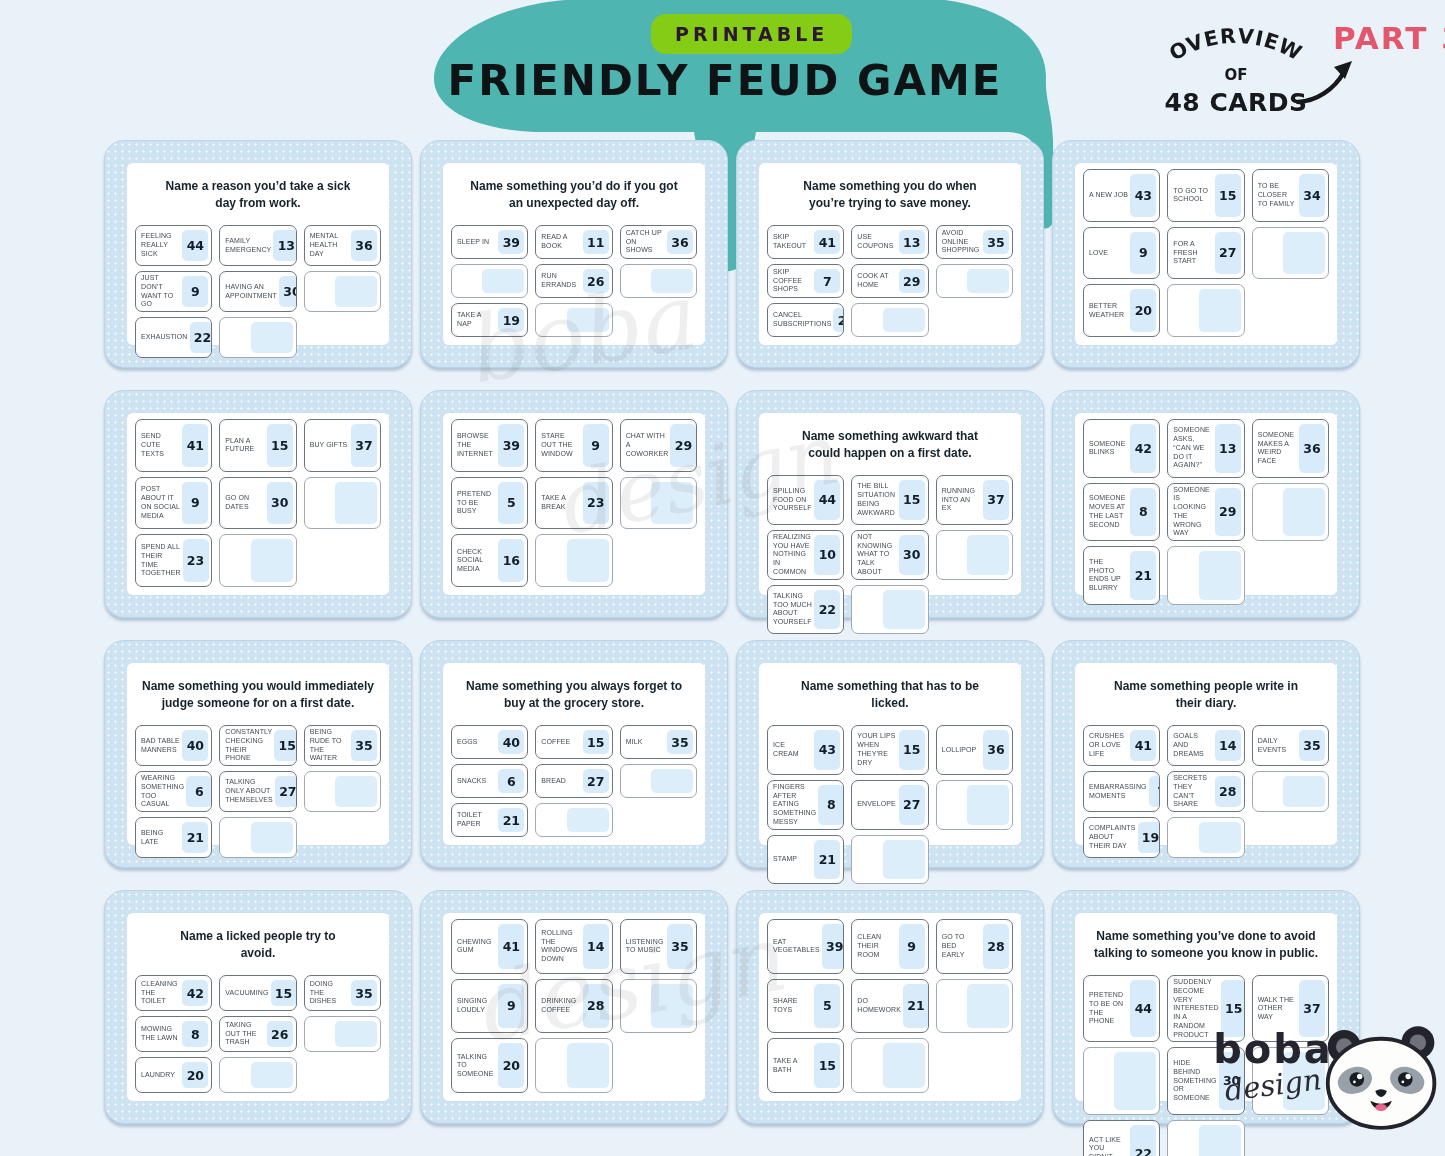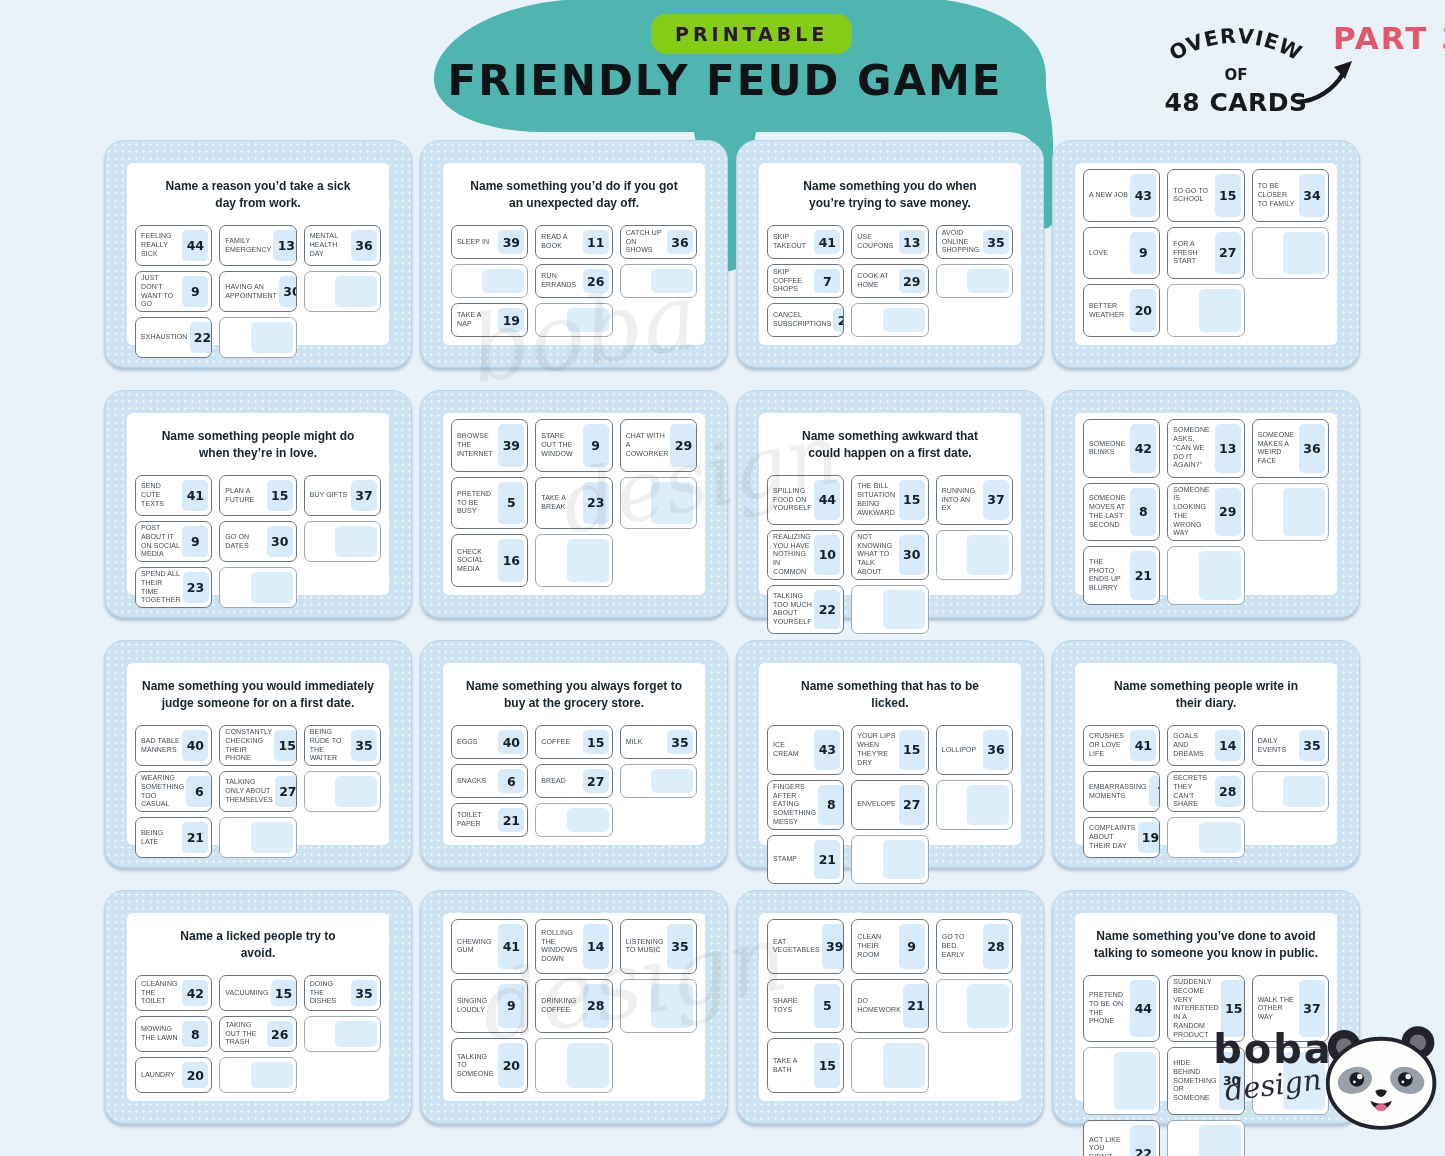--- a/index.html
+++ b/index.html
@@ -294,22 +294,20 @@
           </div>
           <div class="ans empty">
             <span class="ans-label"></span>
             <span class="ans-pts"></span>
           </div>
         </div>
       </div>
     </article>
     <article class="card">
       <div class="card-inner">
-        <div class="question">Name something people might do
-when they’re in love.</div>
         <div class="answers">
           <div class="ans">
             <span class="ans-label">SEND CUTE TEXTS</span>
             <span class="ans-pts">41</span>
           </div>
           <div class="ans">
             <span class="ans-label">PLAN A FUTURE</span>
             <span class="ans-pts">15</span>
           </div>
           <div class="ans">

